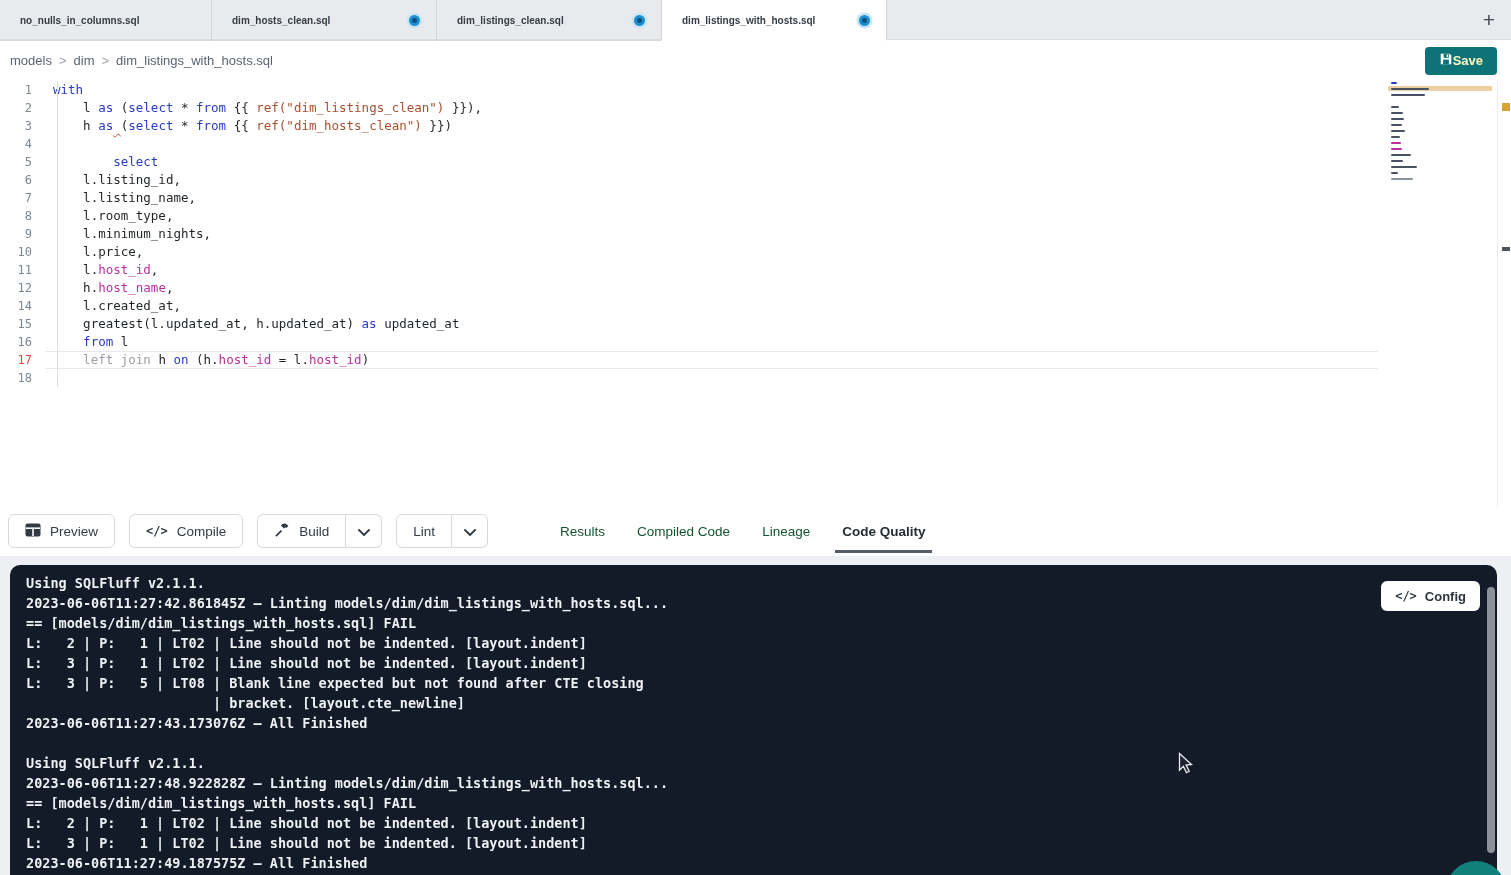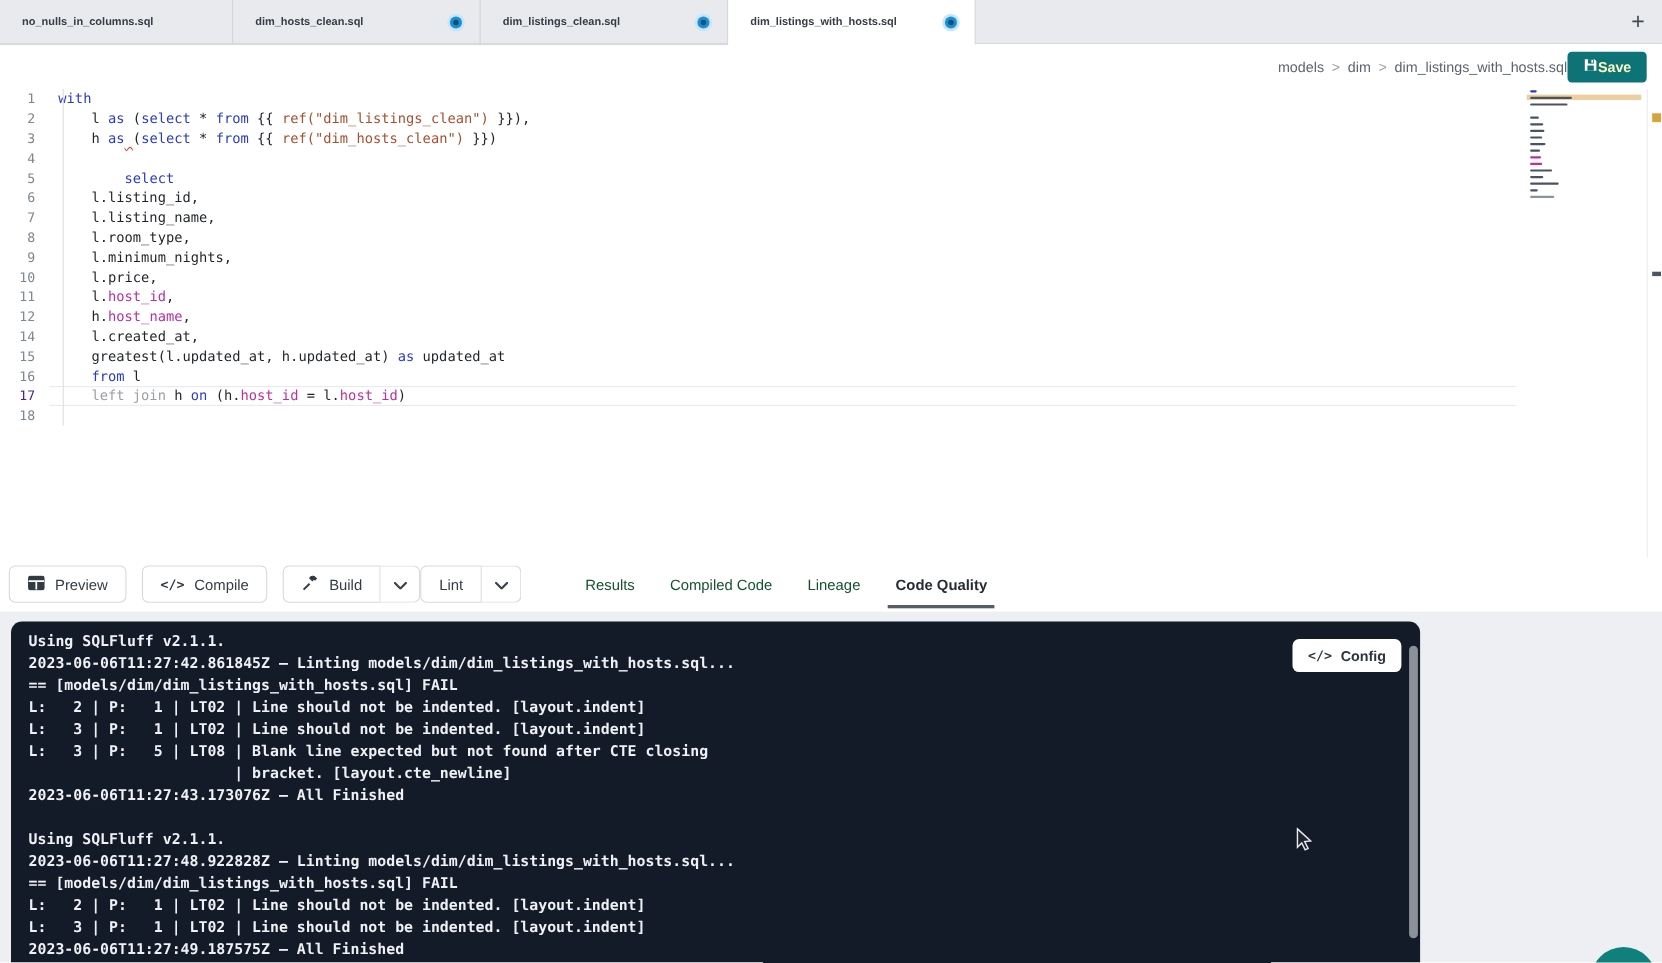--- a/index.html
+++ b/index.html
@@ -15,36 +15,36 @@
   .tab.active { background:#fff; border-bottom-color:#fff; }
   .tab .tab-label { flex:1 1 auto; white-space:nowrap; overflow:hidden; }
   .dot { flex:none; width:11px; height:11px; border-radius:50%; background:#1b8fd0;
          box-shadow:0 0 0 2.5px #c9e6f6; position:relative; margin-left:10px; }
   .dot::after { content:""; position:absolute; inset:3px; border-radius:50%; background:#0b4f7e; }
   .newtab { margin-left:auto; width:44px; height:40px; display:flex; align-items:center; justify-content:center;
             font-size:21px; color:#434b54; cursor:pointer; }
 
   
   .subheader { height:41px; background:#fff; display:flex; align-items:center;
-               justify-content:flex-end; padding:0 14px 0 10px; }
+               justify-content:space-between; padding:0 14px 0 10px; }
   .breadcrumb { display:flex; align-items:center; gap:7px; font-size:13px; color:#5b6470; }
   .crumb { cursor:pointer; }
   .crumb-sep { color:#9aa2ab; font-size:13px; }
   .save-btn { height:28px; padding:0 14px; border:none; border-radius:4px; background:#0e7377;
               color:#fef9c3; font-size:13px; font-weight:600; font-family:"Liberation Sans",sans-serif;
               display:flex; align-items:center; gap:0; cursor:pointer; }
 
   
   .editor { position:relative; height:426px; background:#fff;
             font-family:"DejaVu Sans Mono", monospace; }
   .indent-guide { position:absolute; left:57px; top:0; width:1px; height:306px; background:#dcdee2; }
   .line-row { display:flex; height:18px; line-height:18px; }
   .gutter { flex:none; width:45px; text-align:right; padding-right:13px;
             color:#7b8794; font-size:12px; }
-  .row-active .gutter { color:#4c1d95; }
+  .row-active .gutter { color:#ef4444; }
   .code-wrap { flex:none; width:1333px; padding-left:8px; font-size:12.5px; color:#1f2428;
                white-space:pre; height:18px; }
   .row-active .code-wrap { border-top:1px solid #e9e9ec; border-bottom:1px solid #e9e9ec; line-height:16px; }
   .t-k { color:#2a3bc8; }
   .t-p { color:#1f2428; }
   .t-j { color:#a8502f; }
   .t-v { color:#bb2fa0; }
   .t-g { color:#9aa0a8; }
   .t-e { text-decoration:underline wavy #d9442c 1px; text-underline-offset:3px; }
 
@@ -55,36 +55,36 @@
   .editor-sep { position:absolute; left:1497px; top:0; width:1px; height:100%; background:#ebecee; }
   .ruler-gold { position:absolute; left:1502px; top:22px; width:8px; height:8px; background:#d6a33c; }
   .ruler-dark { position:absolute; left:1502px; top:166px; width:8px; height:4px; background:#4a5560; }
 
   
   .toolbar { height:48px; background:#fff; display:flex; align-items:center; padding:0 8px; }
   .btn { display:flex; align-items:center; gap:9px; height:34px; padding:0 16px;
          border:1px solid #d6d9dd; border-radius:6px; background:#fff; font-size:13.5px;
          font-weight:500; color:#333c46; font-family:"Liberation Sans",sans-serif; cursor:pointer;text-align:right; }
   .solo { margin-right:14px; }
-  .btn-group { display:flex; }
+  .btn-group { display:flex; margin-right:14px; }
   .btn-group .btn { border-radius:6px 0 0 6px; }
   .btn-chev { width:36px; height:34px; border:1px solid #d6d9dd; border-left:none;
               border-radius:0 6px 6px 0; background:#fff; display:flex; align-items:center;
               justify-content:center; cursor:pointer; }
   .code-glyph { font-family:"DejaVu Sans Mono",monospace; font-weight:700; font-size:12px; color:#323b45; }
   .bottom-tabs { display:flex; margin-left:42px; height:100%; }
   .btab { padding:0 16px; display:flex; align-items:center; font-size:13.5px; color:#14532d;
           position:relative; cursor:pointer; font-weight:500; }
   .btab.active { color:#252c33; font-weight:600; }
   .btab.active::after { content:""; position:absolute; left:9px; right:9px; bottom:2px;
                         height:3px; background:#555d66; }
 
   
   .bottom { position:absolute; left:0; right:0; top:556px; bottom:0; background:#edeff2; }
-  .terminal { position:absolute; left:10px; top:9px; width:1281px; height:310px;
+  .terminal { position:absolute; left:10px; top:9px; width:1487px; height:310px;
               background:#131a28; border-radius:10px 10px 0 0; overflow:hidden; }
   .term-lines { padding:8px 0 0 16px; color:#eef1f4; font-family:"DejaVu Sans Mono",monospace;
                 font-size:13.5px; font-weight:700; line-height:20px; white-space:pre; }
   .config-btn { position:absolute; top:16px; right:17px; height:30px; padding:0 14px; border:none;
                 border-radius:6px; background:#fff; color:#2b333d; font-size:13px; font-weight:600;
                 font-family:"Liberation Sans",sans-serif; display:flex; align-items:center; gap:8px; cursor:pointer; }
   .term-scrollbar { position:absolute; right:2px; top:22px; width:8px; height:266px;
                     background:#8b9099; border-radius:4px; cursor:pointer; }
   .fab { position:absolute; left:1446px; top:305px; width:60px; height:60px; border-radius:50%;
          background:#0f807b; cursor:pointer; }

